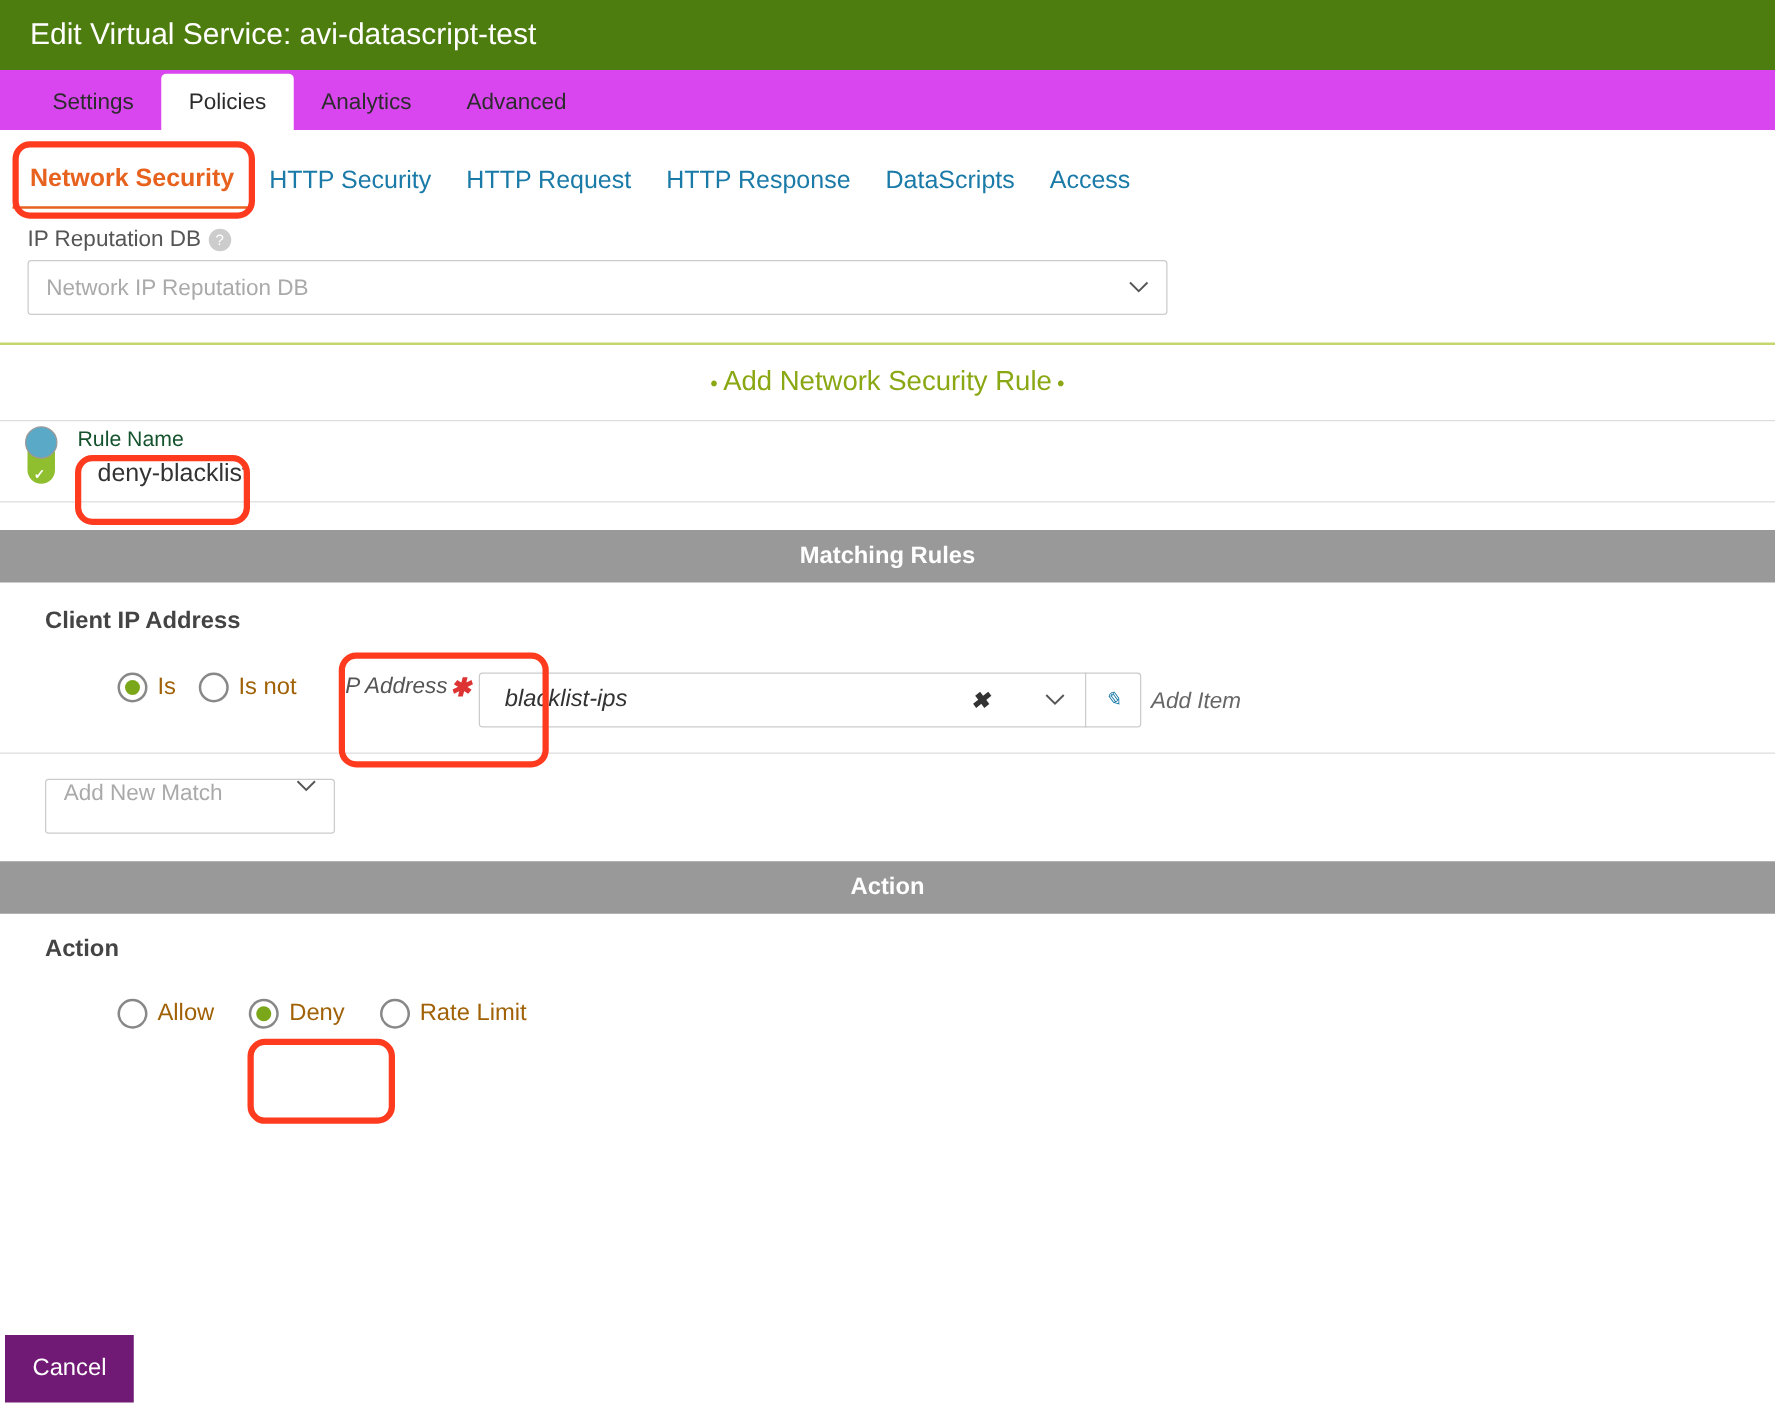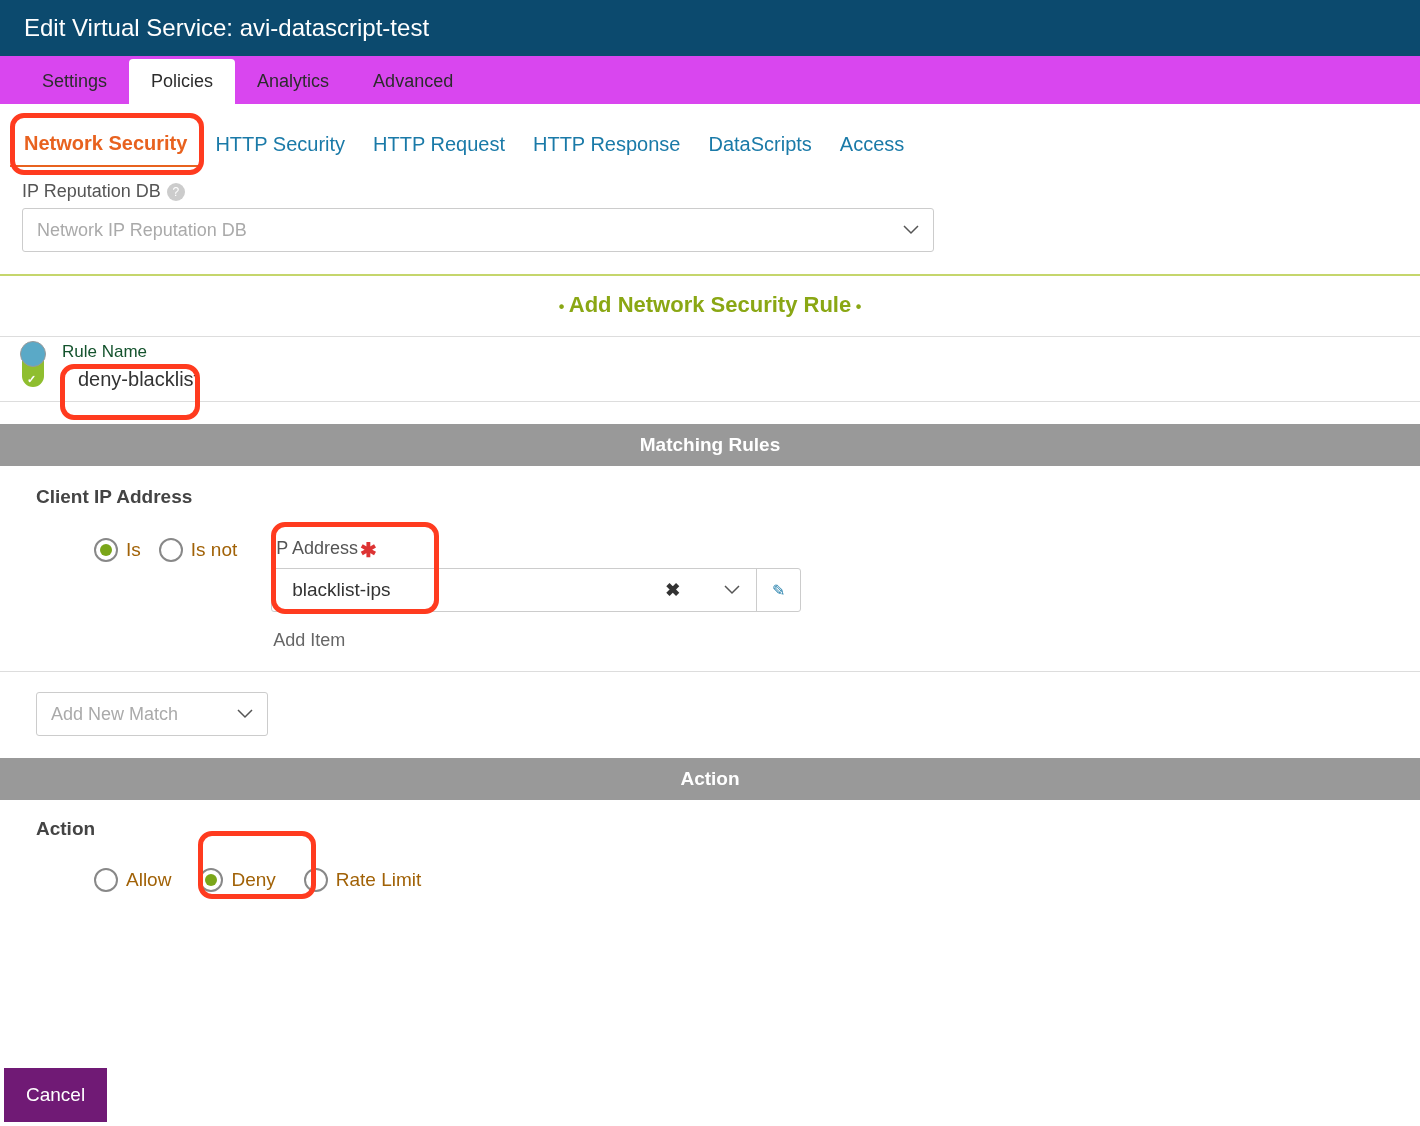--- a/index.html
+++ b/index.html
@@ -1,18 +1,18 @@
 <!DOCTYPE html>
 <html><head>
 <meta charset="utf-8">
 <style>
 * { box-sizing: border-box; margin: 0; padding: 0; font-family: -apple-system, BlinkMacSystemFont, "Segoe UI", Helvetica, Arial, sans-serif; }
 body { background: #fff; width: 1420px; height: 1126px; overflow: hidden; position: relative; }
 
-.header { background: #0c4a6e; color: #fff; padding: 14px 24px; font-size: 24px; font-weight: 400; }
+.header { background: #4d7c0f; color: #fff; padding: 14px 24px; font-size: 24px; font-weight: 400; }
 
 .tab-bar { background: #d946ef; display: flex; align-items: flex-end; padding-left: 20px; height: 48px; }
 .tab { padding: 12px 22px; color: #2c2c2c; font-size: 18px; cursor: pointer; }
 .tab.active { background: #fff; border-radius: 4px 4px 0 0; }
 
 .content { padding: 0; }
 
 .subtabs { display: flex; padding: 18px 10px 0 10px; gap: 0; align-items: center; }
 .subtab { padding: 10px 14px; color: #1a7aa8; font-size: 20px; cursor: pointer; }
 .subtab.active { color: #e8621f; border-bottom: 2px solid #e8621f; font-weight: bold; }
@@ -26,21 +26,21 @@
 .section { padding: 14px 22px 0 22px; }
 .label-row { color: #555; font-size: 18px; margin-bottom: 6px; display: flex; align-items: center; gap: 6px; }
 .help-icon { width: 18px; height: 18px; border-radius: 50%; background: #ccc; color: #fff; font-size: 12px; display: inline-flex; align-items: center; justify-content: center; }
 
 .select-box { border: 1px solid #ccc; border-radius: 3px; height: 44px; display: flex; align-items: center; padding: 0 14px; justify-content: space-between; cursor: pointer; width: 912px; }
 .select-box .placeholder { color: #aaa; font-size: 18px; }
 .chevron { width: 16px; height: 10px; }
 .chevron svg { width: 16px; height: 10px; display: block; }
 
 .add-rule-row { text-align: center; padding: 16px 0 8px 0; border-top: 2px solid #c5d66c; margin-top: 22px; position: relative; }
-.add-rule-link { color: #8aa714; font-size: 22px; font-weight: 700; }
+.add-rule-link { color: #8aa714; font-size: 22px; font-weight: 400; }
 .bullet { color: #8aa714; font-weight: bold; }
 
 .rule-block { display: flex; align-items: center; padding: 10px 22px 10px 22px; border-top: 1px solid #ddd; border-bottom: 1px solid #ddd; margin-top: 10px; }
 .toggle { width: 26px; height: 44px; position: relative; margin-right: 16px; }
 .toggle-top { width: 26px; height: 26px; background: #5aa9c7; border-radius: 50%; position: absolute; top: -6px; left: -2px; border: 1px solid #999; }
 .toggle-body { width: 22px; height: 36px; background: #8fbe2f; border-radius: 12px; position: absolute; top: 4px; }
 .toggle-check { position: absolute; bottom: 5px; left: 5px; color: #fff; font-size: 11px; font-weight: bold; }
 .rule-name-label { color: #14532d; font-size: 17px; position: absolute; }
 .rule-name-wrap { position: relative; flex: 1; }
 .rule-name-label-pos { margin-left: 62px; margin-top: 6px; }
@@ -50,32 +50,32 @@
 
 .matching-section { padding: 20px 36px; border-bottom: 1px solid #ddd; }
 .mlabel { font-weight: 700; color: #444; font-size: 19px; margin-bottom: 30px; }
 
 .radio-row { display: flex; align-items: flex-start; gap: 18px; padding-left: 58px; }
 .radio { display: inline-flex; align-items: center; gap: 8px; cursor: pointer; }
 .radio-circle { width: 24px; height: 24px; border: 2px solid #888; border-radius: 50%; display: inline-flex; align-items: center; justify-content: center; }
 .radio-circle.selected::after { content: ''; width: 12px; height: 12px; background: #7aa619; border-radius: 50%; display: block; }
 .radio-label { font-size: 19px; color: #a16207; }
 
-.ip-field-group { display: flex; flex-direction: column; gap: 6px; margin-left: 16px; }
+.ip-field-group { display: flex; gap: 6px; margin-left: 16px; font-style: italic; }
 .ip-label { font-size: 18px; color: #555; }
 .req-star { color: #d33; font-size: 20px; font-weight: bold; vertical-align: top; margin-left: 2px; }
 .ip-select { border: 1px solid #ccc; border-radius: 3px; height: 44px; display: flex; align-items: center; width: 530px; position: relative; }
 .ip-select-text { padding-left: 20px; font-size: 19px; color: #333; flex: 1; }
 .ip-clear { position: absolute; right: 120px; font-size: 18px; font-weight: bold; color: #333; cursor: pointer; }
 .ip-chev { position: absolute; right: 60px; cursor: pointer; }
 .ip-edit { position: absolute; right: 0; width: 44px; height: 44px; border-left: 1px solid #ccc; display: flex; align-items: center; justify-content: center; cursor: pointer; }
 .pencil { color: #1a7aa8; font-size: 16px; }
 .add-item { font-size: 18px; color: #666; padding-top: 12px; padding-left: 2px; }
 
-.add-match-box { border: 1px solid #ccc; border-radius: 3px; height: 44px; display: flex; align-items: center; padding: 0 14px; justify-content: space-between; width: 232px; margin: 20px 36px; cursor: pointer; }
+.add-match-box { border: 1px solid #ccc; border-radius: 3px; height: 44px; display: flex; align-items: flex-start; padding: 0 14px; justify-content: space-between; width: 232px; margin: 20px 36px; cursor: pointer; }
 .add-match-box .ph { color: #aaa; font-size: 18px; }
 
 .action-section { padding: 18px 36px 30px 36px; }
 .action-label { font-weight: 700; color: #444; font-size: 19px; margin-bottom: 28px; }
 .action-radios { display: flex; gap: 28px; padding-left: 58px; align-items: center; }
 
 .footer { position: absolute; left: 4px; bottom: 4px; }
 .cancel-btn { background: #701a75; color: #fff; border: none; padding: 16px 22px; font-size: 19px; cursor: pointer; }
 .rule-container { position: relative; }
 </style>

